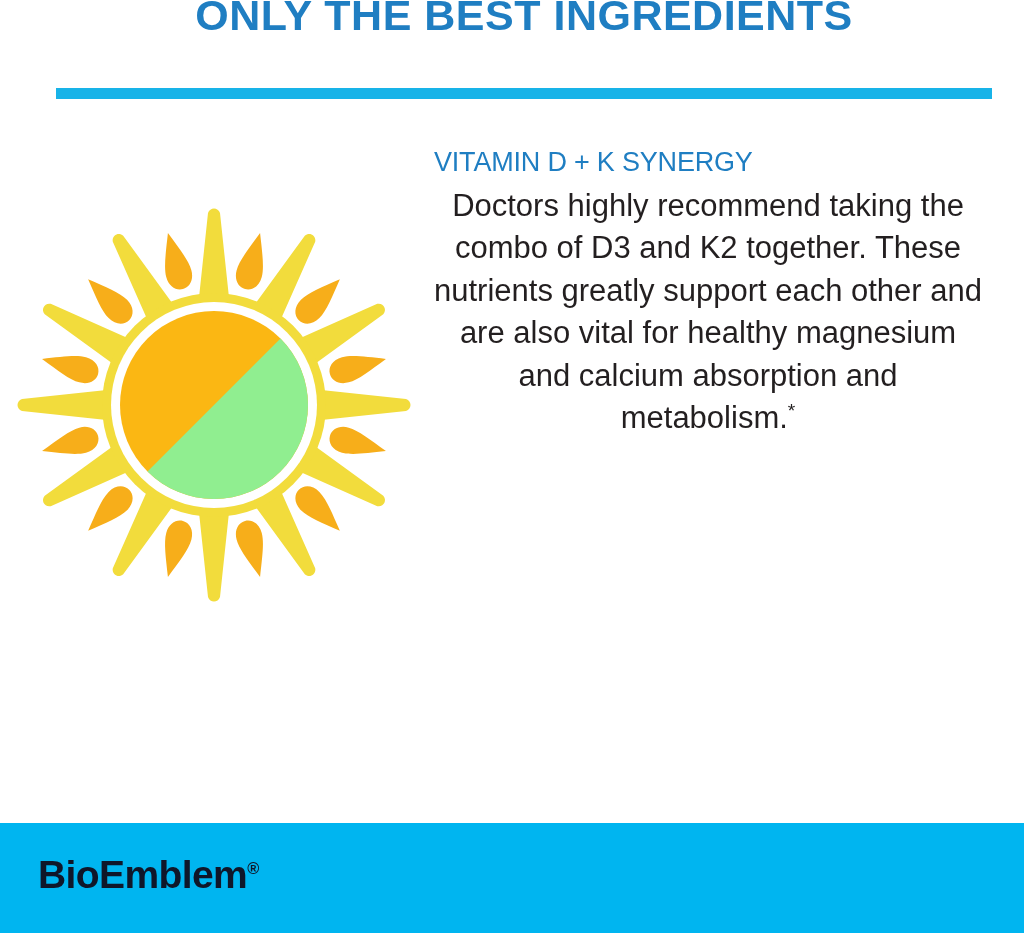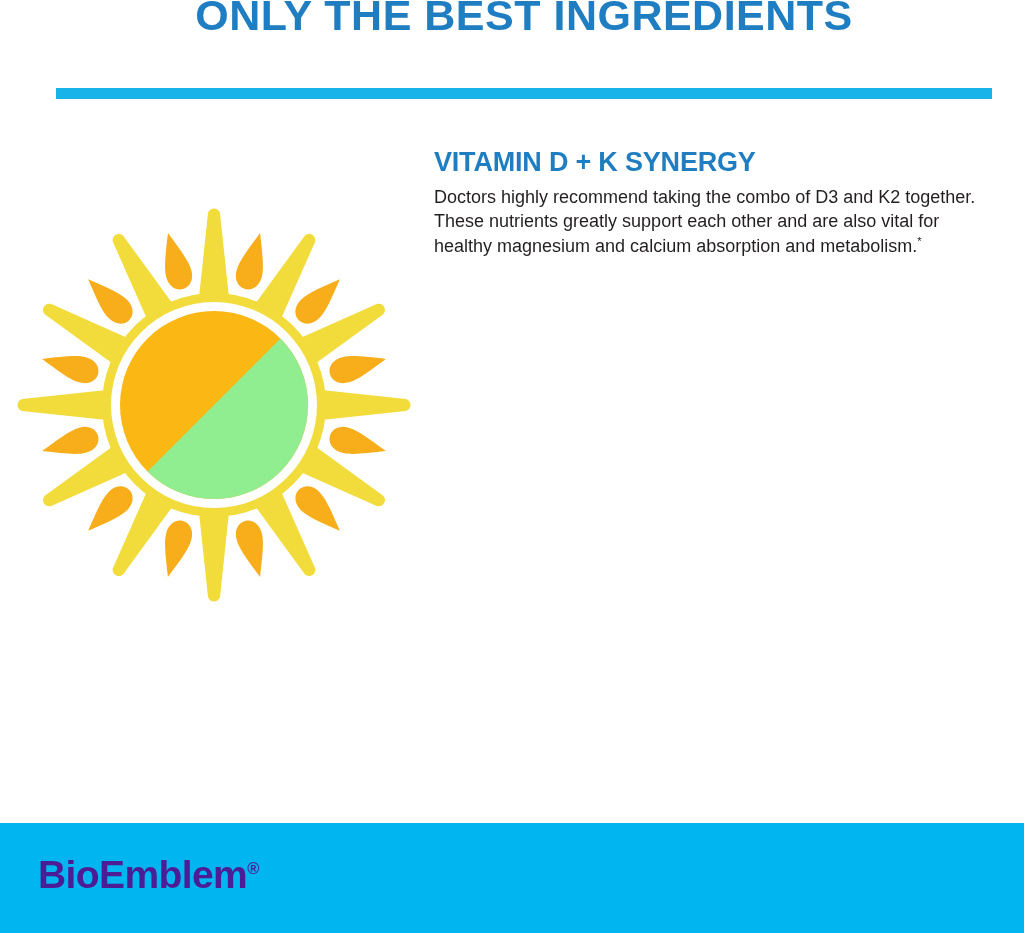--- a/index.html
+++ b/index.html
@@ -77,54 +77,55 @@
   }
   .feature {
     margin-bottom: 36px;
   }
   .feature:last-child {
     margin-bottom: 0;
   }
   .feature-heading {
     color: #1f7ec2;
     font-size: 27px;
-    font-weight: 700;
+    font-weight: 400;
     letter-spacing: -0.2px;
     margin: 0 0 7px 0;
     line-height: 1.1;
     white-space: nowrap;
     font-family: "Liberation Sans", sans-serif;
   }
   .feature-body {
     color: #231f20;
-    font-size: 18px;
+    font-size: 31px;
     line-height: 1.37;
     margin: 0;
     font-family: "Liberation Sans", sans-serif;
+    text-align: center;
   }
   .sup-mark {
     font-size: 0.62em;
     vertical-align: super;
     line-height: 0;
   }
 
   
   .page-footer {
     position: absolute;
     left: 0;
     top: 823px;
     width: 1024px;
     height: 110px;
     background: #00B5F0;
   }
   .brand-logo {
     position: absolute;
     left: 38px;
     top: 30px;
-    color: #4c1d95;
+    color: #0f172a;
     font-size: 39px;
     font-weight: 700;
     letter-spacing: -0.6px;
     font-family: "Liberation Sans", sans-serif;
     white-space: nowrap;
   }
   .brand-reg {
     font-size: 0.42em;
     vertical-align: super;
     line-height: 0;

